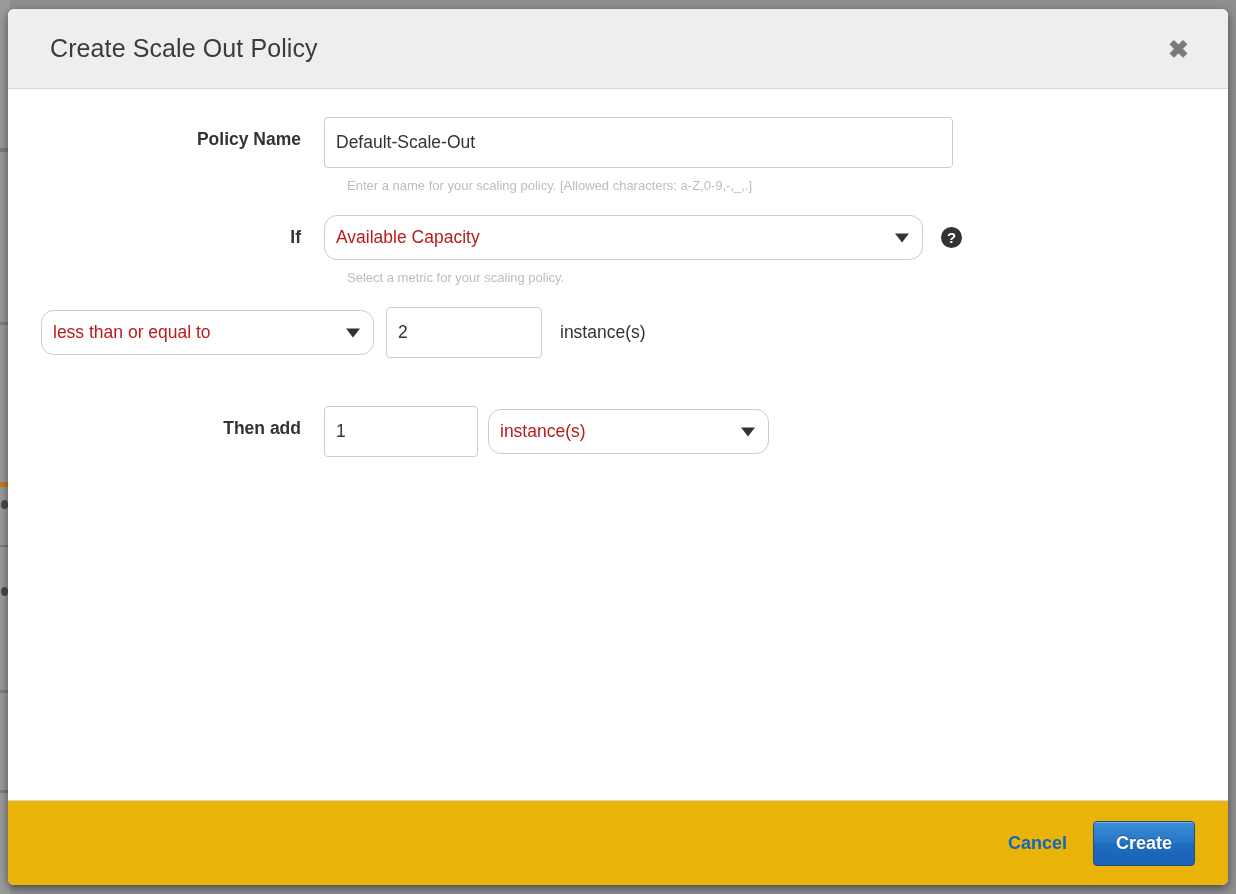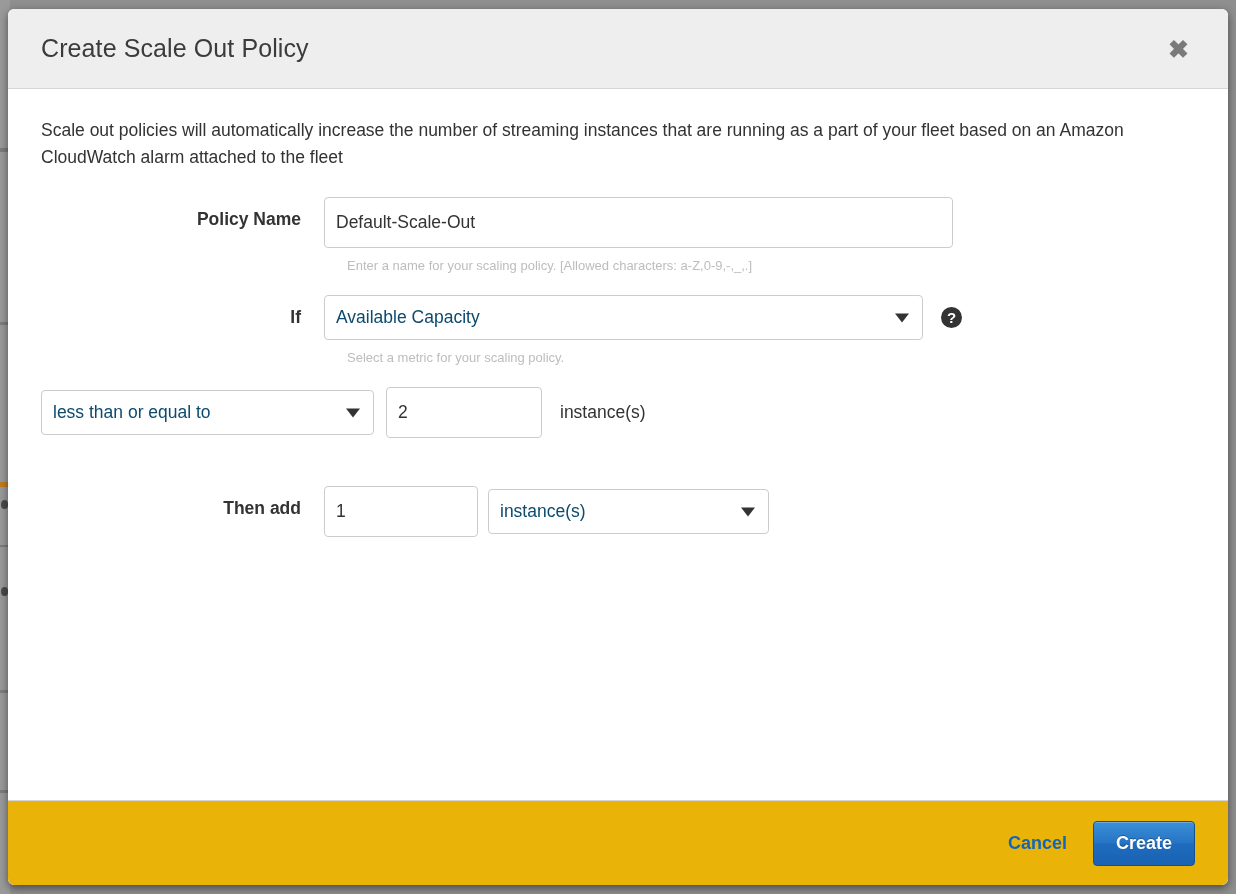--- a/index.html
+++ b/index.html
@@ -61,21 +61,21 @@
 
   .modal-header {
     height: 80px;
     flex: 0 0 80px;
     background: #eeeeee;
     border-bottom: 1px solid #d6d6d6;
     border-top-left-radius: 6px;
     border-top-right-radius: 6px;
     display: flex;
     align-items: center;
-    padding: 0 33px 0 33px;
+    padding: 0 33px 0 42px;
     box-sizing: border-box;
     position: relative;
   }
   .modal-title {
     font-size: 25px;
     color: #3b3b3b;
     font-weight: normal;
     letter-spacing: .1px;
   }
   .modal-close {
@@ -158,24 +158,24 @@
 
   
   .select-wrap {
     position: relative;
     display: inline-block;
   }
   .select-box {
     height: 45px;
     box-sizing: border-box;
     border: 1px solid #cccccc;
-    border-radius: 4px;
+    border-radius: 13px;
     background: #ffffff;
     font-size: 17.5px;
-    color: #0c4a6e;
+    color: #b91c1c;
     padding: 0 40px 0 11px;
     display: flex;
     align-items: center;
     cursor: pointer;
     user-select: none;
     white-space: nowrap;
   }
   .caret {
     position: absolute;
     right: 14px;
@@ -273,21 +273,20 @@
 
 <div id="modal">
 
   <div class="modal-header">
     <div class="modal-title">Create Scale Out Policy</div>
     <button class="modal-close">✖</button>
   </div>
 
   <div class="modal-body">
 
-    <p class="modal-description">Scale out policies will automatically increase the number of streaming instances that are running as a part of your fleet based on an Amazon CloudWatch alarm attached to the fleet</p>
 
     <div class="form-row">
       <div class="form-label">Policy Name</div>
       <div class="form-control-area">
         <input id="policy-name-input" class="text-input" type="text" value="Default-Scale-Out" style="">
       </div>
     </div>
     <div class="help-text">Enter a name for your scaling policy. [Allowed characters: a-Z,0-9,-,_,.]</div>
 
     <div style="height:22px"></div>

